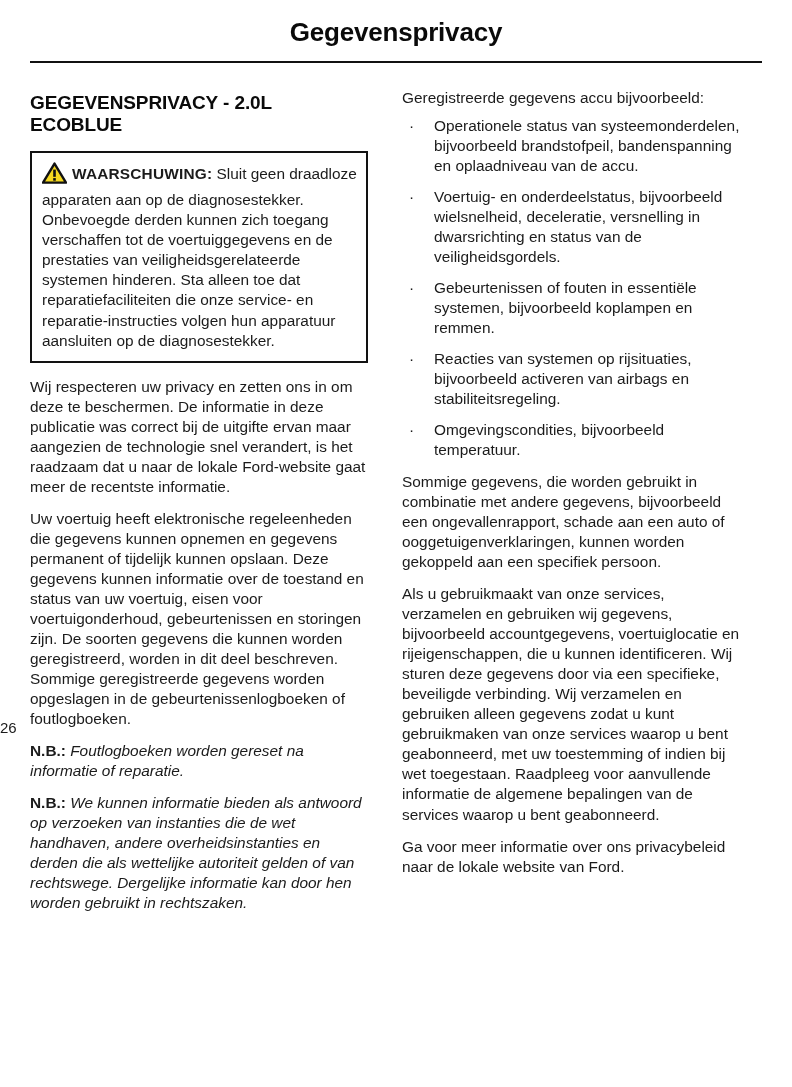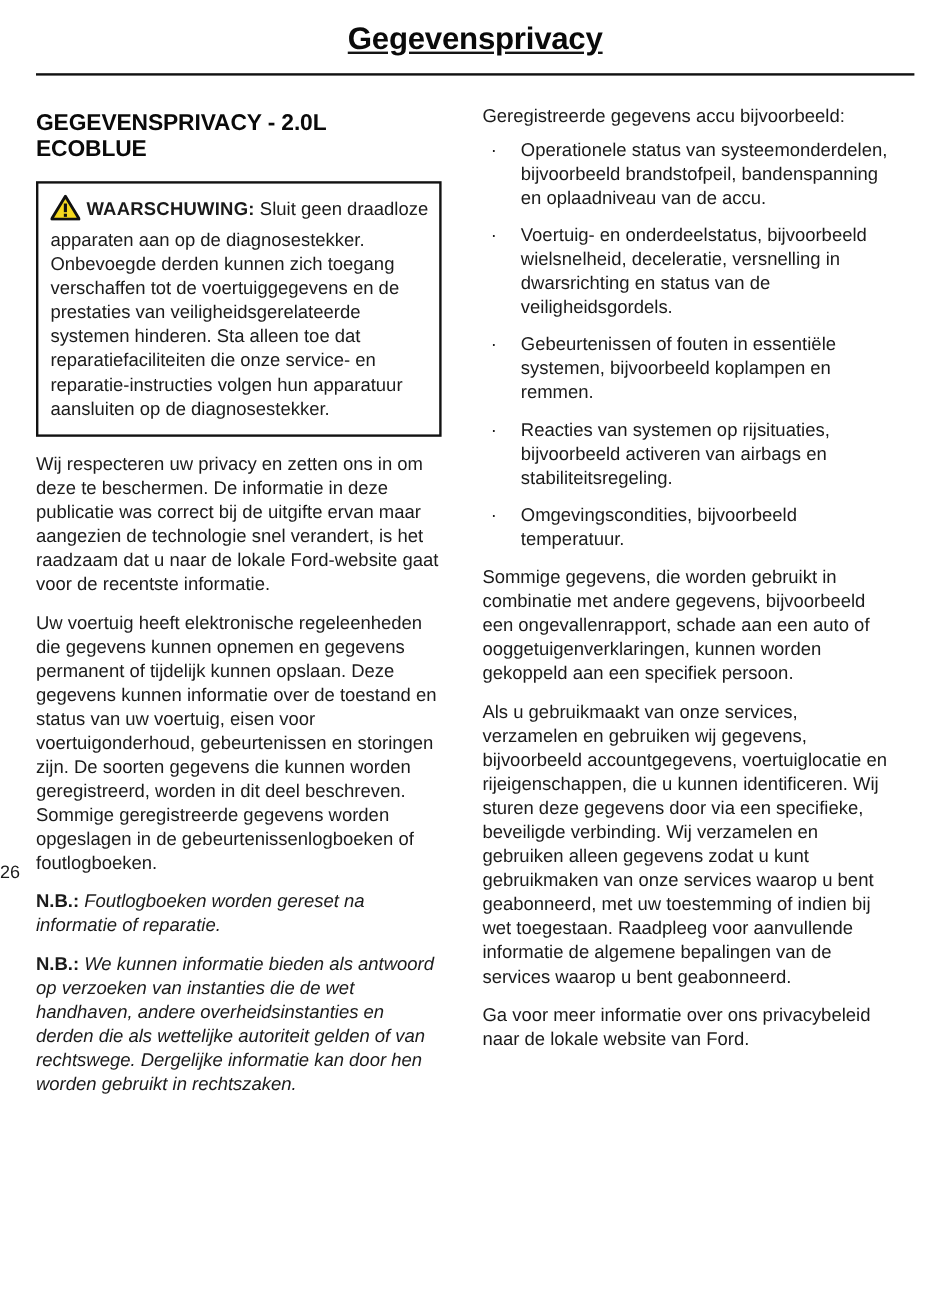--- a/index.html
+++ b/index.html
@@ -16,21 +16,20 @@
     color: #141414;
     position: relative;
     overflow: hidden;
   }
 
   .page {
     width: 792px;
     height: 764px;
     position: relative;
     padding: 0;
-    text-decoration: underline;
   }
 
   
   .page-header {
     padding-top: 18px;
     text-align: center;
   }
   .page-header-title {
     font-size: 26px;
     font-weight: bold;
@@ -179,21 +178,21 @@
       <h1 class="section-title">GEGEVENSPRIVACY - 2.0L ECOBLUE</h1>
 
       <div class="warning-box">
         <p class="warning-text"><span class="warning-icon"><svg width="25" height="22" viewBox="0 0 25 22" aria-hidden="true">
                 <polygon points="12.5,1.6 24,20.6 1,20.6" fill="#f5d81f" stroke="#111111" stroke-width="2.4" stroke-linejoin="round"></polygon>
                 <rect x="11.2" y="7.6" width="2.6" height="7.2" fill="#111111"></rect>
                 <rect x="11.2" y="16.1" width="2.6" height="2.6" fill="#111111"></rect>
               </svg></span><span class="warning-label">WAARSCHUWING:</span><span> Sluit geen draadloze apparaten aan op de diagnosestekker. Onbevoegde derden kunnen zich toegang verschaffen tot de voertuiggegevens en de prestaties van veiligheidsgerelateerde systemen hinderen. Sta alleen toe dat reparatiefaciliteiten die onze service- en reparatie-instructies volgen hun apparatuur aansluiten op de diagnosestekker.</span></p>
       </div>
 
-      <p class="body-text">Wij respecteren uw privacy en zetten ons in om deze te beschermen. De informatie in deze publicatie was correct bij de uitgifte ervan maar aangezien de technologie snel verandert, is het raadzaam dat u naar de lokale Ford-website gaat voor de recentste informatie.</p>
+      <p class="body-text">Wij respecteren uw privacy en zetten ons in om deze te beschermen. De informatie in deze publicatie was correct bij de uitgifte ervan maar aangezien de technologie snel verandert, is het raadzaam dat u naar de lokale Ford-website gaat meer de recentste informatie.</p>
 
       <p class="body-text">Uw voertuig heeft elektronische regeleenheden die gegevens kunnen opnemen en gegevens permanent of tijdelijk kunnen opslaan. Deze gegevens kunnen informatie over de toestand en status van uw voertuig, eisen voor voertuigonderhoud, gebeurtenissen en storingen zijn. De soorten gegevens die kunnen worden geregistreerd, worden in dit deel beschreven. Sommige geregistreerde gegevens worden opgeslagen in de gebeurtenissenlogboeken of foutlogboeken.</p>
 
       <p class="note"><span class="note-label">N.B.:</span><span> Foutlogboeken worden gereset na informatie of reparatie.</span></p>
 
       <p class="note"><span class="note-label">N.B.:</span><span> We kunnen informatie bieden als antwoord op verzoeken van instanties die de wet handhaven, andere overheidsinstanties en derden die als wettelijke autoriteit gelden of van rechtswege. Dergelijke informatie kan door hen worden gebruikt in rechtszaken.</span></p>
 
     </div>
 
     <div class="col">

